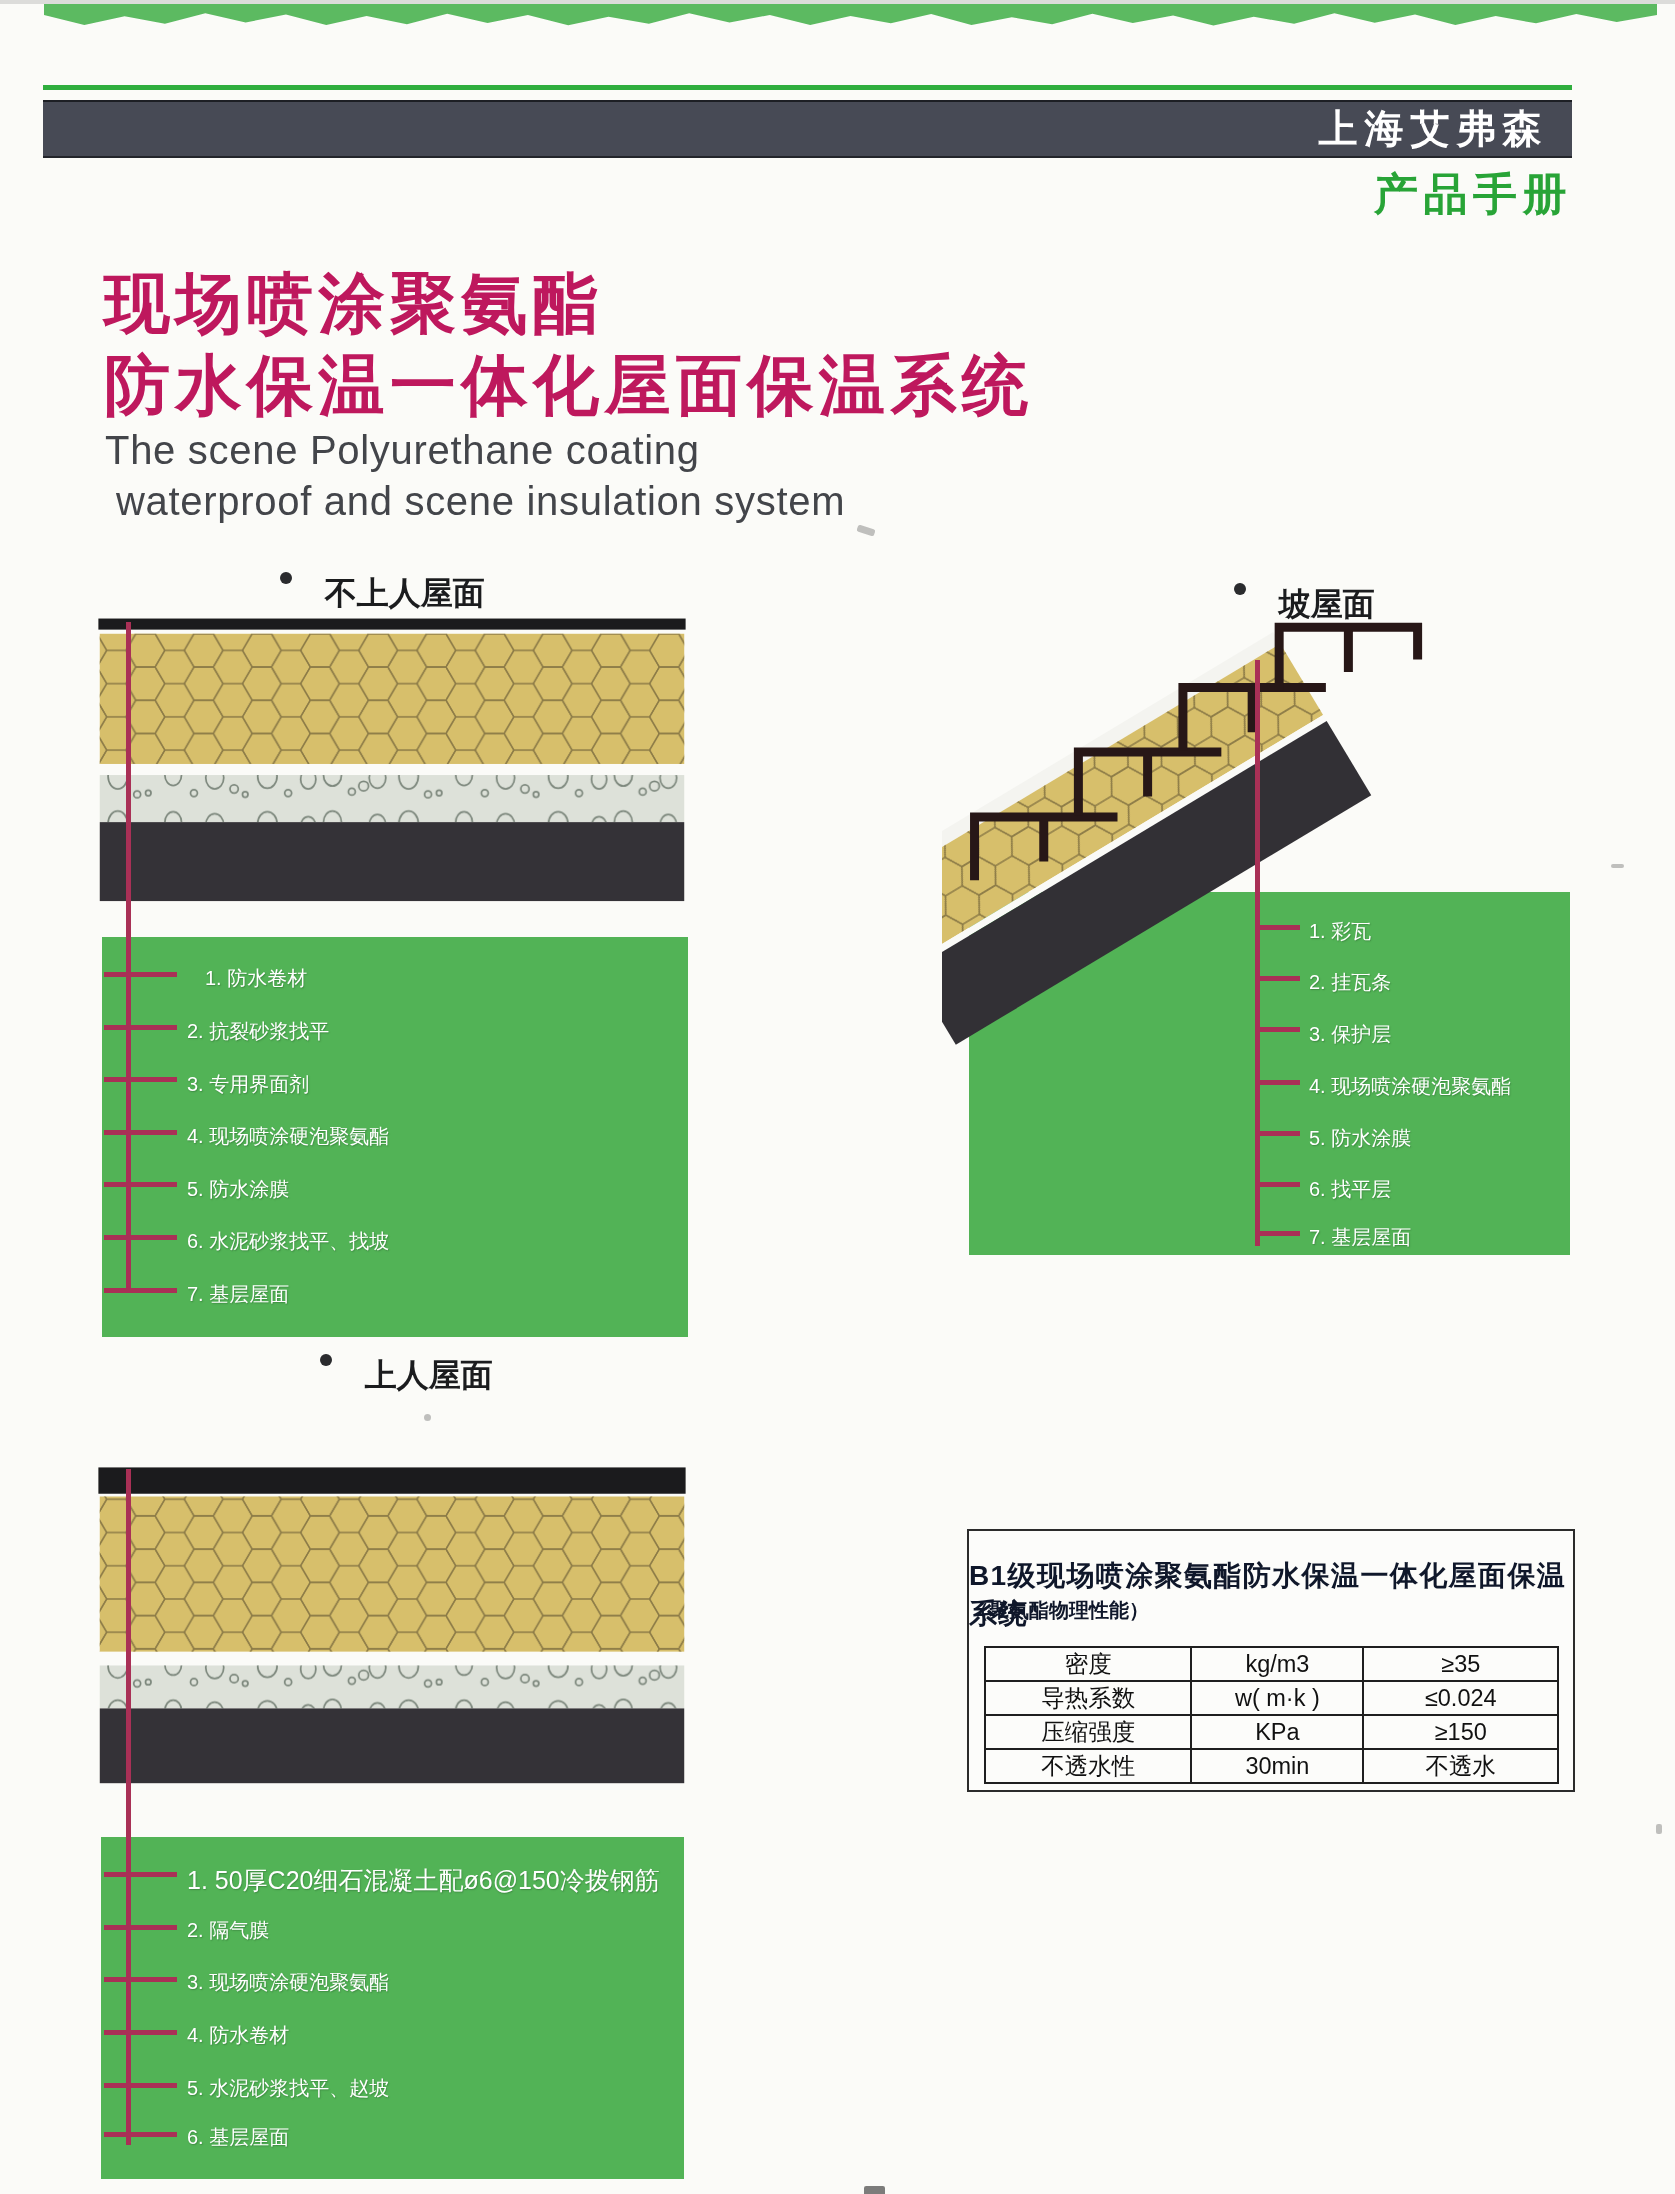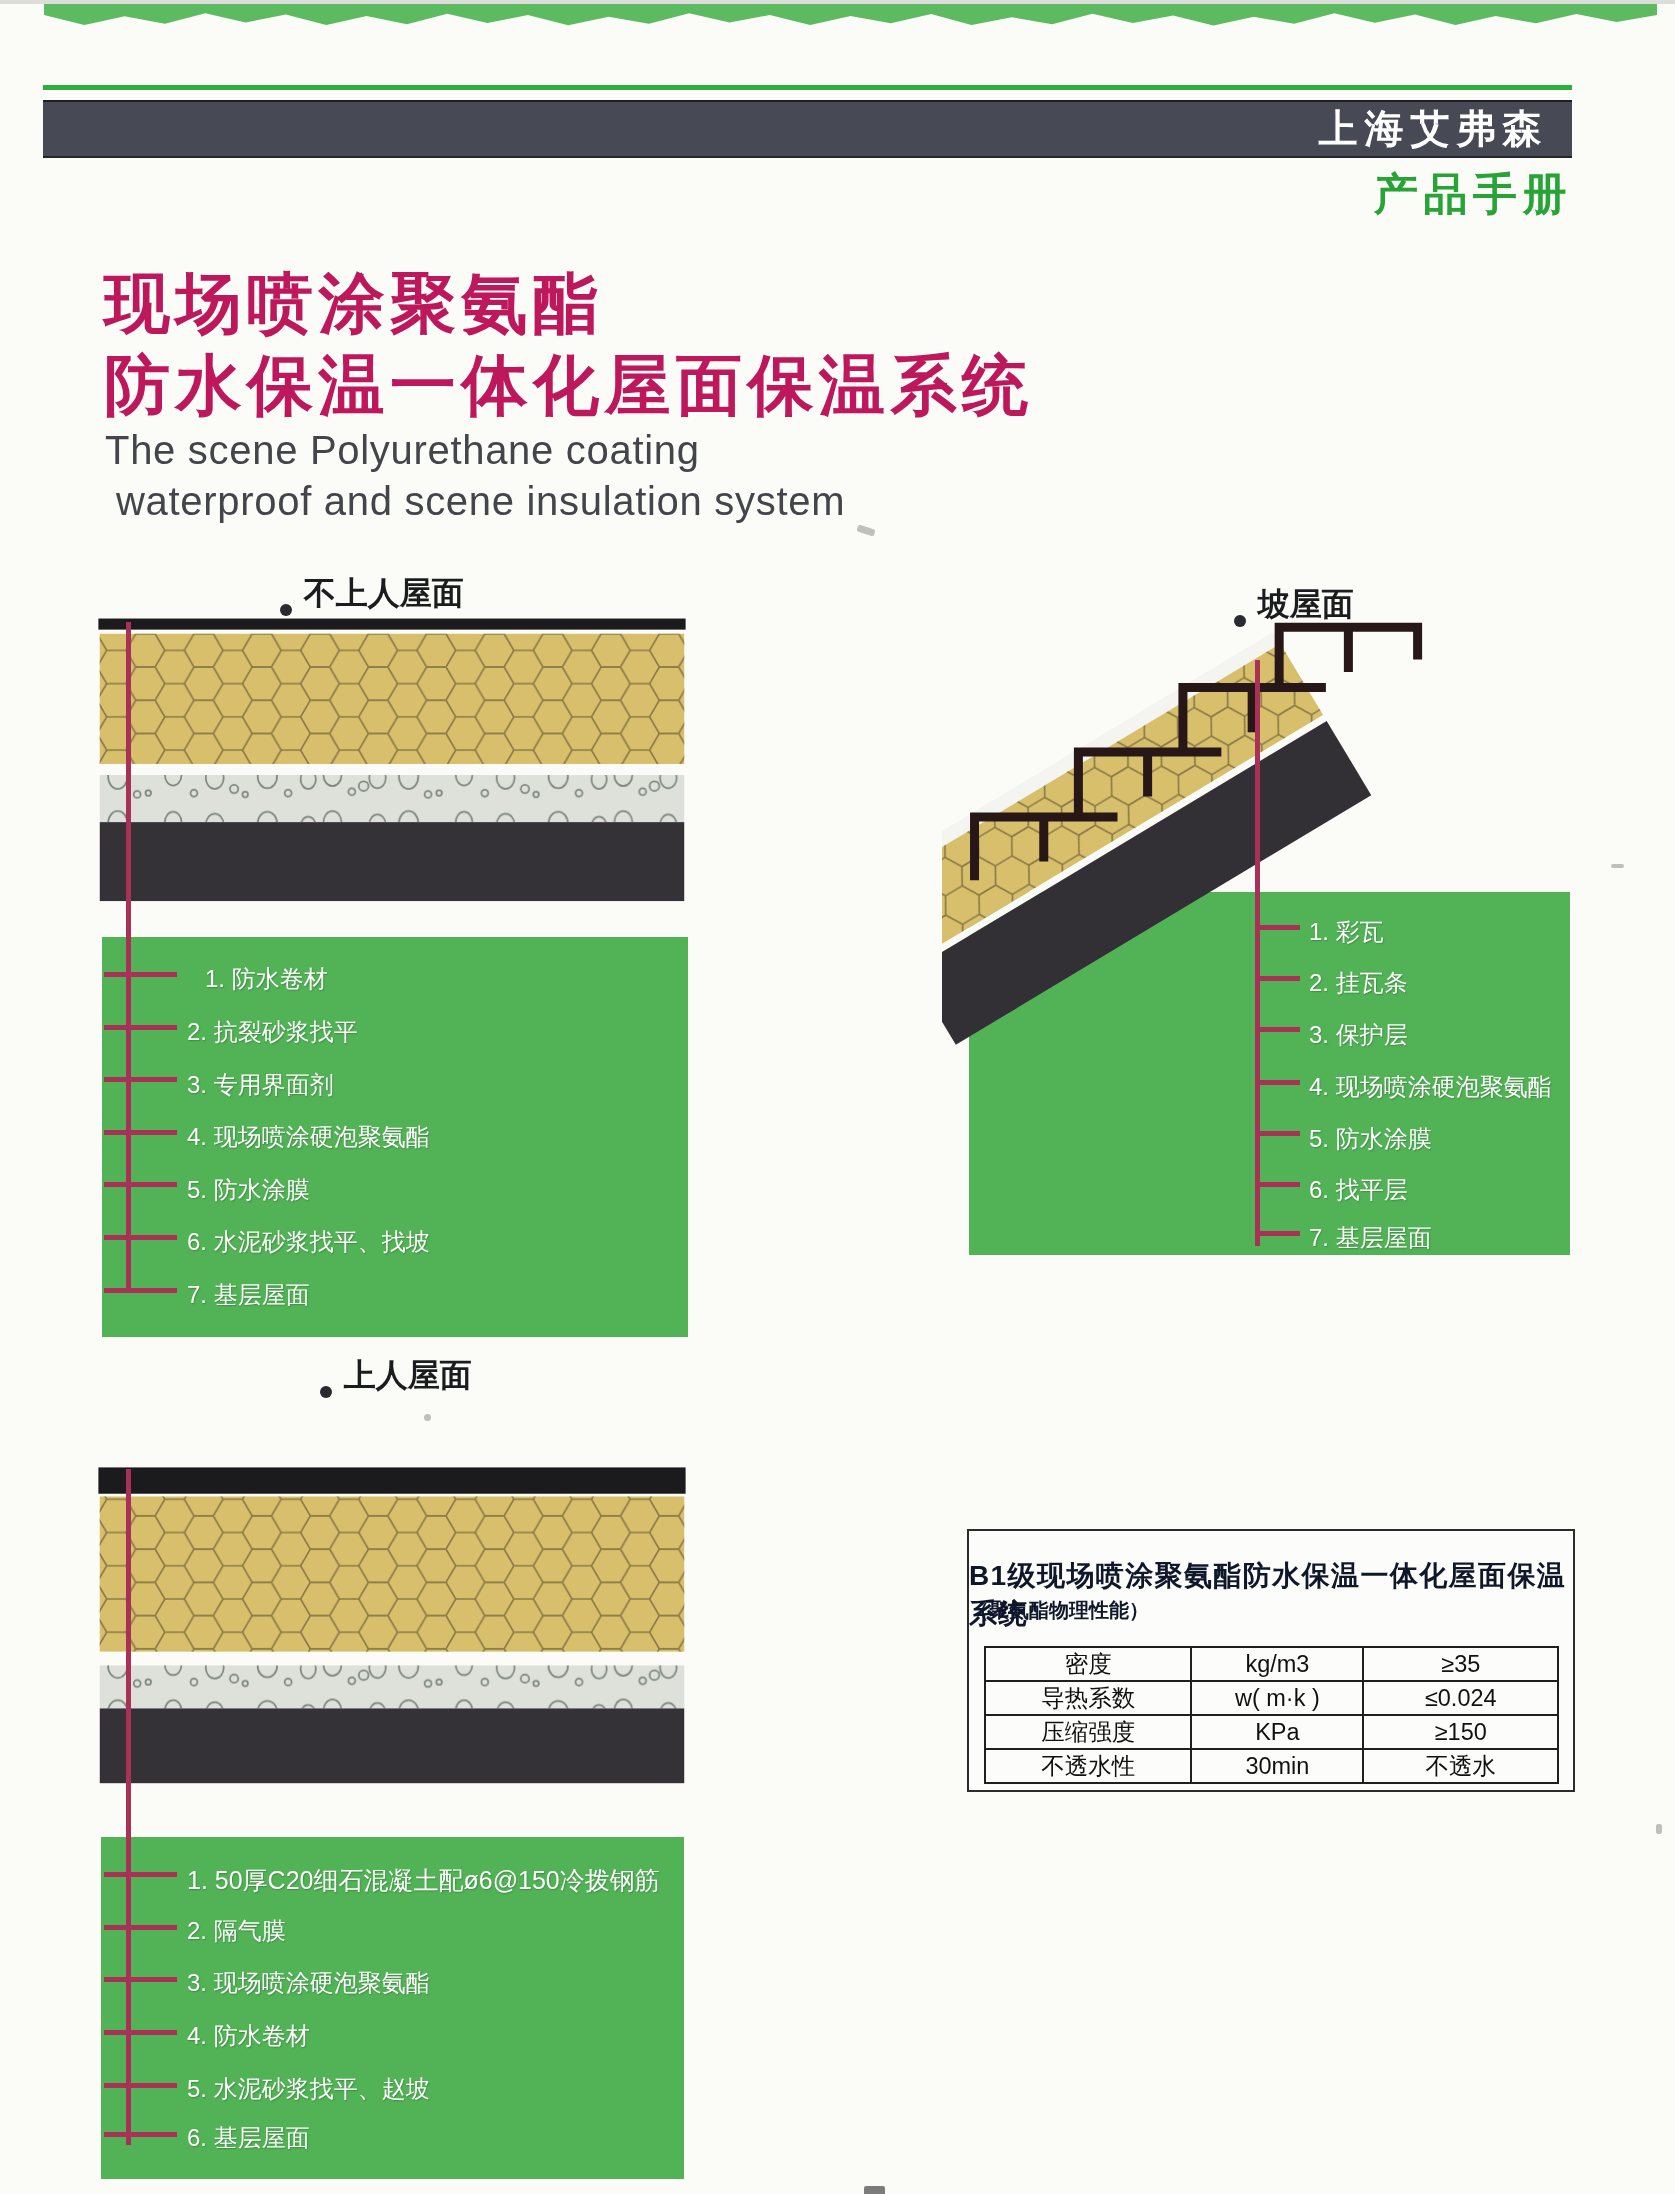--- a/index.html
+++ b/index.html
@@ -31,28 +31,28 @@
     padding-right:23.5px;box-sizing:border-box;
   }
   .manual-label{
     right:104px;top:161px;font-size:44px;font-weight:bold;color:#28a437;
     letter-spacing:5.5px;
   }
 
   .t-zh{left:104px;font-size:66px;font-weight:bold;color:#be185d;letter-spacing:5.5px;}
   .t-en{font-size:40px;color:#43454a;letter-spacing:0.7px;}
 
-  .sec-label{display:flex;align-items:flex-end;gap:12px;font-size:32px;
+  .sec-label{display:flex;align-items:flex-start;gap:33px;font-size:32px;
     font-weight:bold;color:#1b1c1e;}
   .dot{width:11.8px;height:11.8px;border-radius:50%;background:#2a2b2e;flex:0 0 auto;}
 
   .gbox{background:#52b356;}
   .vline{width:4.8px;background:#a93056;z-index:6;}
   .tick{height:4.8px;background:#a93056;z-index:6;}
-  .layer-label{font-size:24px;line-height:33px;color:#ffffff;white-space:nowrap;
+  .layer-label{font-size:20px;line-height:33px;color:#ffffff;white-space:nowrap;
     text-shadow:0.7px 1.4px 1.4px rgba(25,60,30,.35);z-index:7;}
   .layer-label.small{font-size:25px;}
 
   .diagram-svg{z-index:4;}
   .gbox{z-index:1;}
 
   
   .ptable-wrap{
     left:967px;top:1525px;width:608px;height:263px;background:#fcfcfa;
     border:2.8px solid #2b2b2b;box-sizing:border-box;z-index:2;

